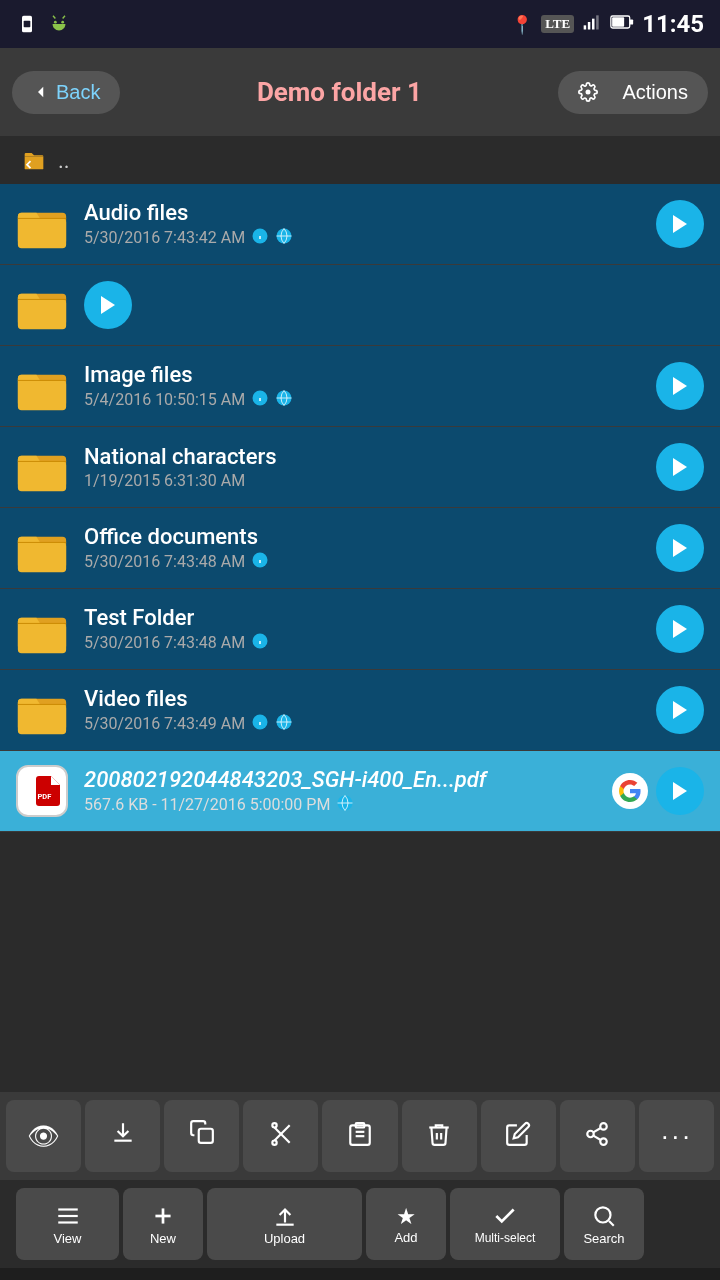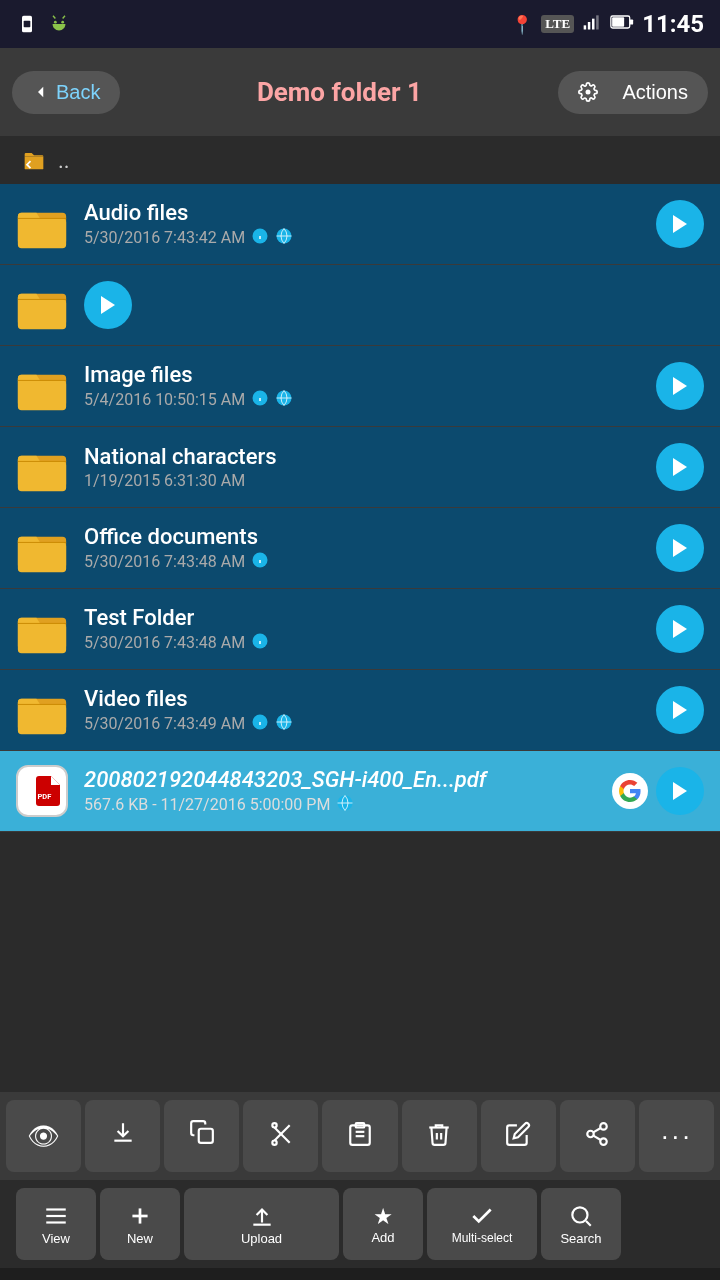--- a/index.html
+++ b/index.html
@@ -610,21 +610,21 @@
           <line x1="15.41" y1="6.51" x2="8.59" y2="10.49"></line>
         </svg>
     </span>
   </button>
   <button class="tool-btn">
     <span style="font-size:26px; letter-spacing:2px;">···</span>
   </button>
 </div>
 
 <div class="toolbar-row2">
-  <button class="tool-btn" style="width:80px;margin-left:12px;">
+  <button class="tool-btn" style="width:103px;margin-left:12px;">
     <svg width="26" height="26" viewBox="0 0 24 24" fill="none" stroke="white" stroke-width="2">
         <line x1="3" y1="6" x2="21" y2="6"></line>
         <line x1="3" y1="12" x2="21" y2="12"></line>
         <line x1="3" y1="18" x2="21" y2="18"></line>
       </svg>
     <span>View</span>
   </button>
   <button class="tool-btn" style="width:80px;">
     <svg width="26" height="26" viewBox="0 0 24 24" fill="none" stroke="white" stroke-width="2.5">
         <line x1="12" y1="5" x2="12" y2="19"></line>

